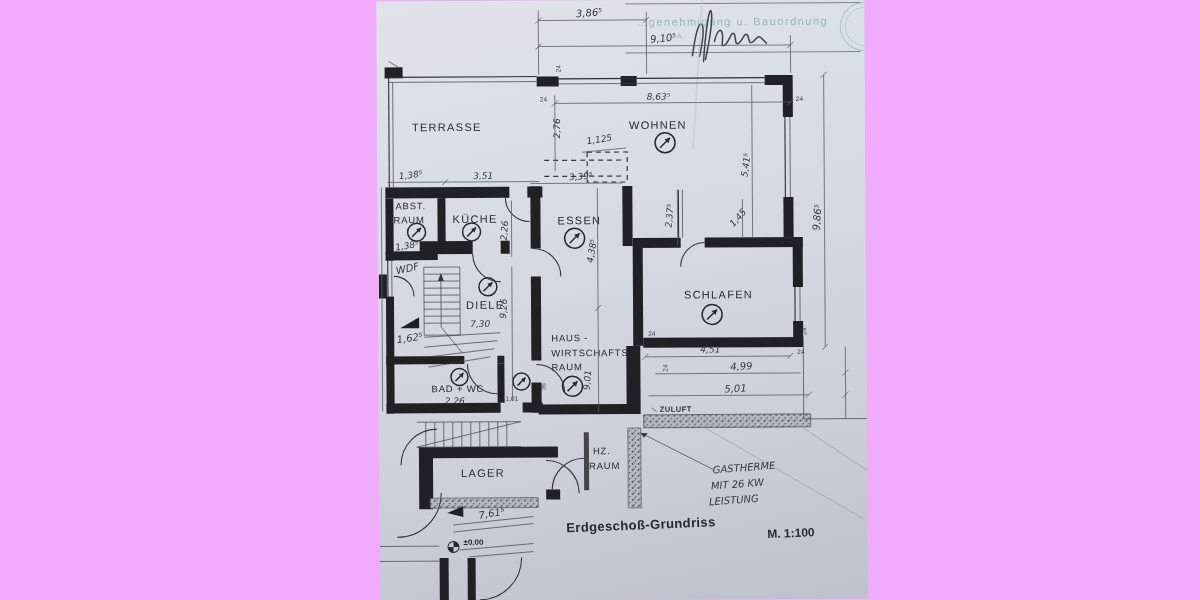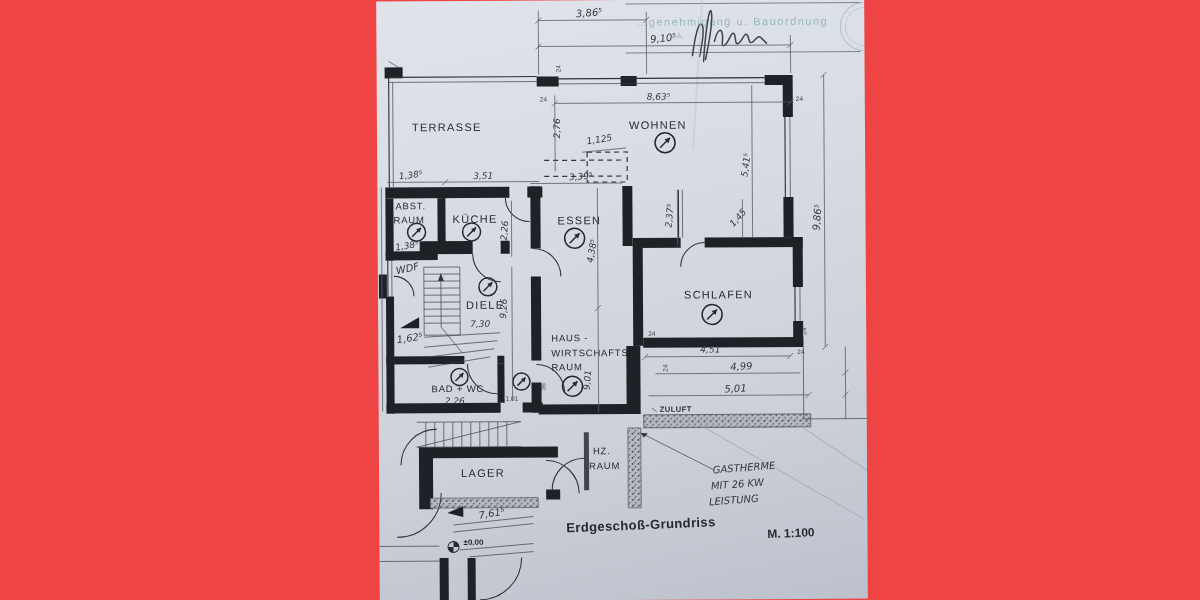--- a/index.html
+++ b/index.html
@@ -1,16 +1,16 @@
 <!DOCTYPE html>
 <html><head>
 <meta charset="utf-8">
 <style>
   html,body{margin:0;padding:0;background:#000;}
-  #stage{position:relative;width:1200px;height:600px;background:#ef4444;overflow:hidden;
+  #stage{position:relative;width:1200px;height:600px;background:#f0abfc;overflow:hidden;
          font-family:"Liberation Sans",sans-serif;}
   #paper{position:absolute;left:378px;top:0;width:488px;height:600px;overflow:hidden;
          background:linear-gradient(168deg,#e0e4ea 0%,#d6dae2 38%,#cdd1da 68%,#bdc1cb 100%);
          transform:rotate(-0.35deg);}
   svg text{user-select:none;}
   .w{fill:#1e2125;}
   .tl{stroke:#2c2f34;stroke-width:1.1;fill:none;}
   .tn{stroke:#3c4046;stroke-width:0.7;fill:none;}
   .dl{stroke:#5a5e66;stroke-width:0.8;fill:none;}
   .arc{stroke:#33373d;stroke-width:1.1;fill:none;}

